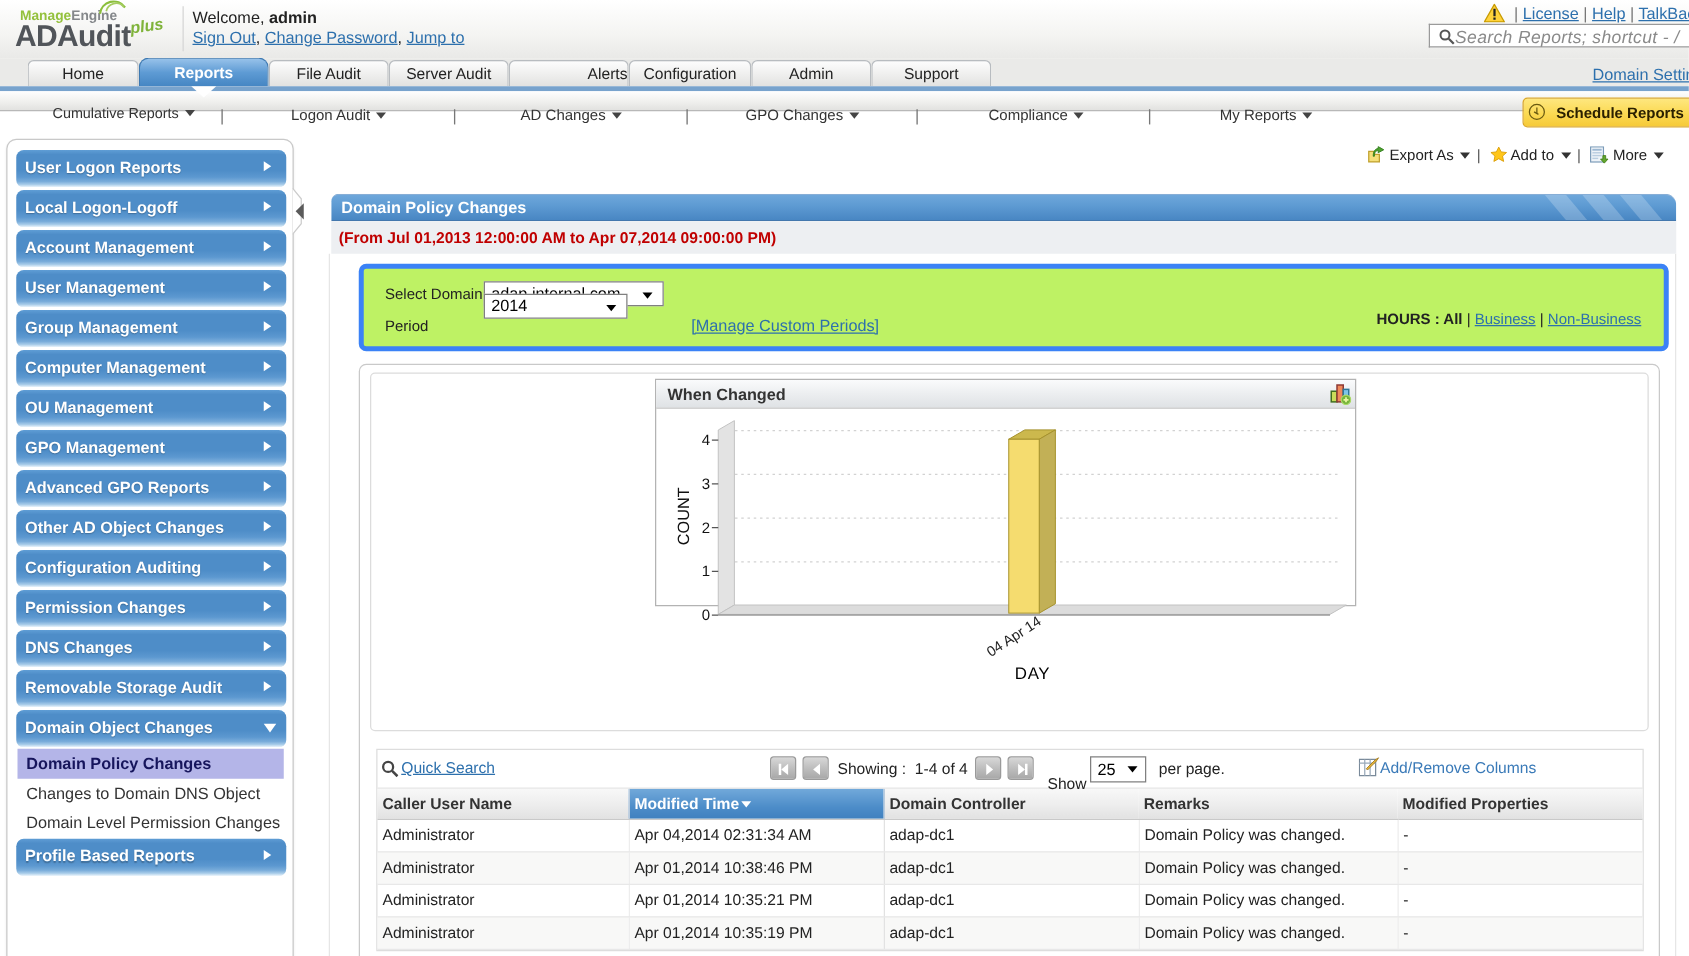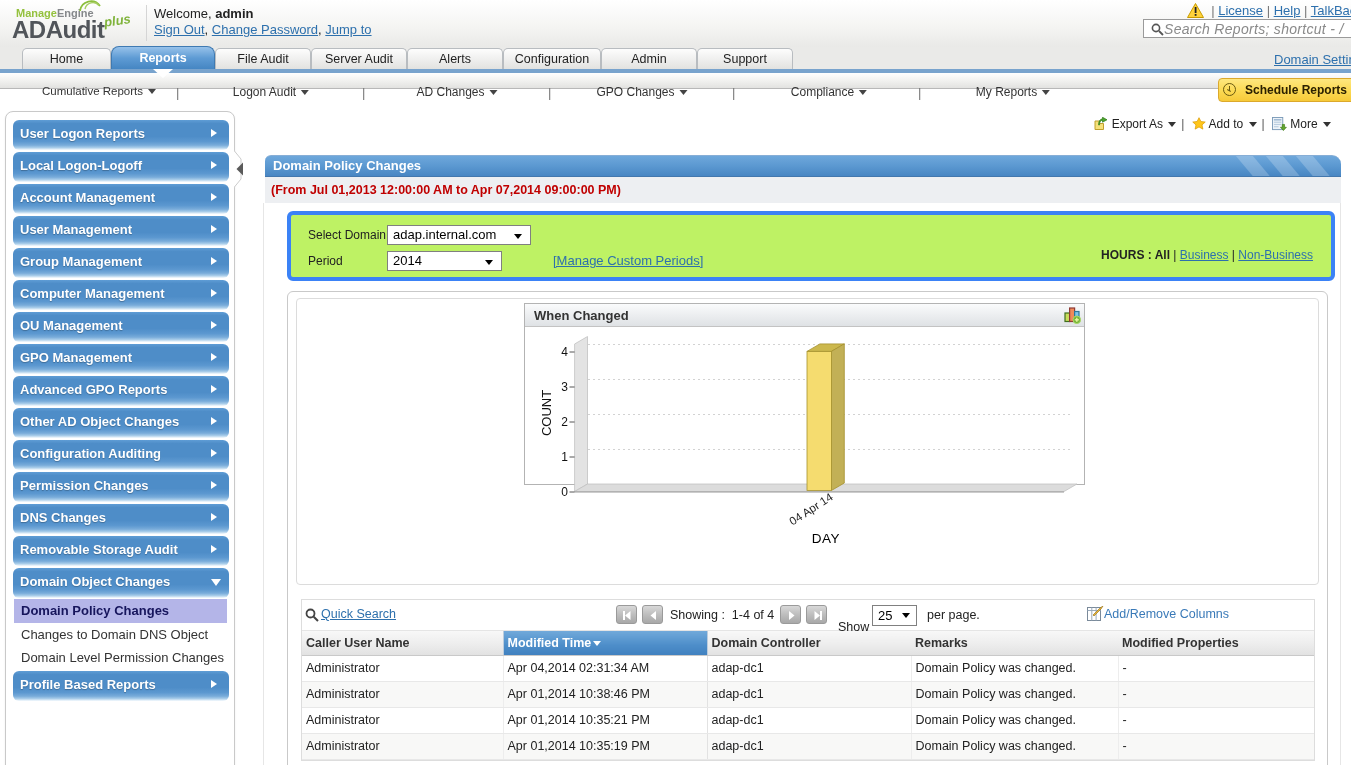--- a/index.html
+++ b/index.html
@@ -140,21 +140,21 @@
     <span class="ph">Search Reports; shortcut - /</span>
   </div>
 </div>
 
 <div id="tabstrip"></div>
 <div id="tabs">
   <div class="tab" style="left:22px; width:89px;">Home</div>
   <div class="tab active" style="left:111px; width:104px;">Reports</div>
   <div class="tab" style="left:215px; width:96px;">File Audit</div>
   <div class="tab" style="left:311px; width:96px;">Server Audit</div>
-  <div class="tab" style="left:407px; width:96px;">Alerts</div>
+  <div class="tab" style="left:407px; width:96px;text-align:right;">Alerts</div>
   <div class="tab" style="left:503px; width:98px;">Configuration</div>
   <div class="tab" style="left:601px; width:96px;">Admin</div>
   <div class="tab" style="left:697px; width:96px;">Support</div>
   <div id="domset"><a href="#">Domain Settings</a></div>
 </div>
 <div id="bluebar"></div>
 <div id="notch"></div>
 
 <div id="subnav">
   <span class="sn" style="left:99px;font-size:11.5px">Cumulative Reports<span class="car"></span></span>
@@ -219,21 +219,21 @@
   <div id="titlebar">Domain Policy Changes
     <div class="stripe" style="right:78px"></div>
     <div class="stripe" style="right:48px"></div>
     <div class="stripe" style="right:18px"></div>
   </div>
   <div id="redbar">(From Jul 01,2013 12:00:00 AM to Apr 07,2014 09:00:00 PM)</div>
   <div id="formbox">
     <span class="flabel" style="left:17px; top:13px;">Select Domain</span>
     <span class="flabel" style="left:17px; top:39px;">Period</span>
     <div class="dd" style="left:96px; top:10px; width:144px; height:20px;">adap.internal.com<span class="caret"></span></div>
-    <div class="dd" style="left:96px; top:36px; width:115px; height:20px;">2014<span class="caret"></span></div>
+    <div class="dd" style="left:96px; top:20px; width:115px; height:20px;">2014<span class="caret"></span></div>
     <span style="position:absolute;left:262px; top:38px;"><a href="#">[Manage Custom Periods]</a></span>
   </div>
   <div id="hours"><b>HOURS : All</b> | <a href="#">Business</a> | <a href="#">Non-Business</a></div>
 
   <div id="bigbox">
     <div id="chartwrap">
       <div id="chartpanel">
         <div id="charthdr">When Changed
           <svg width="17" height="17" viewBox="0 0 17 17" style="position:absolute;right:3px;top:3px">
             <rect x="1" y="6" width="4.6" height="8.5" fill="#cadc5a" stroke="#3f6e1e" stroke-width="1.2"></rect>

